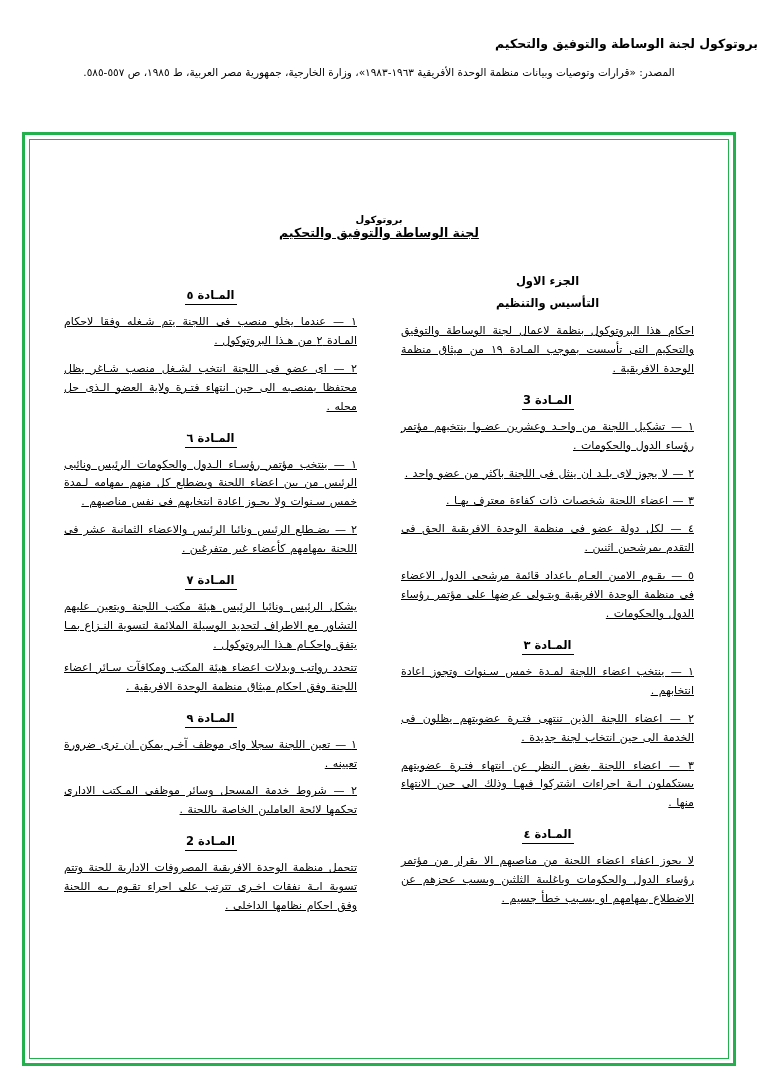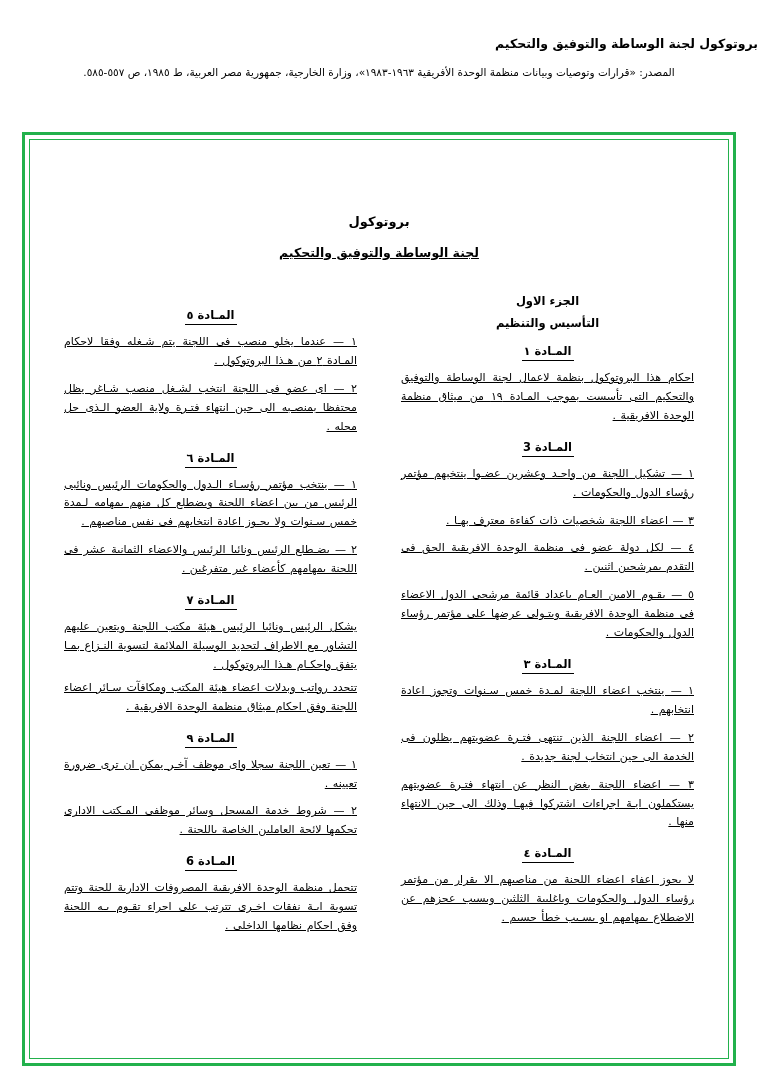--- a/index.html
+++ b/index.html
@@ -54,23 +54,23 @@
     box-sizing: border-box;
     padding: 28px 34px 16px 34px;
     overflow: hidden;
   }
   .head-block {
     text-align: center;
     margin-top: 46px;
     margin-bottom: 34px;
   }
   .head-line1 {
-    font-size: 13px;
-    font-weight: bold;
-    margin-bottom: 16px;
+    font-size: 10px;
+    font-weight: bold;
+    margin-bottom: 0;
   }
   .head-line2 {
     font-size: 12.5px;
     font-weight: bold;
     text-decoration: underline;
   }
   .columns {
     display: flex;
     flex-direction: row;
     gap: 44px;
@@ -135,27 +135,27 @@
         <div class="head-line2">لجنة الوساطة والتوفيق والتحكيم</div>
       </div>
 
       <div class="columns">
 
         <div class="col">
           <div class="sec-title">الجزء الاول</div>
           <div class="sec-sub">التأسيس والتنظيم</div>
 
           <div class="block">
-            <div class="art-head">المـادة ١</div>
             <p class="para">احكام هذا البروتوكول بنظمة لاعمال لجنة الوساطة والتوفيق والتحكيم التى تأسست بموجب المـادة ١٩ من ميثاق منظمة الوحدة الافريقية .</p>
           </div>
 
           <div class="block">
             <div class="art-head">المـادة 3</div>
             <p class="para">١ — تشكيل اللجنة من واحـد وعشرين عضـوا ينتخبهم مؤتمر رؤساء الدول والحكومات .</p>
+            <p class="para">٢ — لا يجوز لاى بلـد ان ينثل فى اللجنة باكثر من عضو واحد .</p>
             <p class="para">٣ — اعضاء اللجنة شخصيات ذات كفاءة معترف بهـا .</p>
             <p class="para">٤ — لكل دولة عضو فى منظمة الوحدة الافريقية الحق فى التقدم بمرشحين اثنين .</p>
             <p class="para">٥ — يقـوم الامين العـام باعداد قائمة مرشحى الدول الاعضاء فى منظمة الوحدة الافريقية ويتـولى عرضها على مؤتمر رؤساء الدول والحكومات .</p>
           </div>
 
           <div class="block">
             <div class="art-head">المـادة ٣</div>
             <p class="para">١ — ينتخب اعضاء اللجنة لمـدة خمس سـنوات وتجوز اعادة انتخابهم .</p>
             <p class="para">٢ — اعضاء اللجنة الذين تنتهى فتـرة عضويتهم يظلون فى الخدمة الى حين انتخاب لجنة جديدة .</p>
             <p class="para">٣ — اعضاء اللجنة بغض النظر عن انتهاء فتـرة عضويتهم يستكملون ايـة اجراءات اشتركوا فيهـا وذلك الى حين الانتهاء منها .</p>
@@ -189,21 +189,21 @@
             <p class="para">تتحدد رواتب وبدلات اعضاء هيئة المكتب ومكافآت سـائر اعضاء اللجنة وفق احكام ميثاق منظمة الوحدة الافريقية .</p>
           </div>
 
           <div class="block">
             <div class="art-head">المـادة ٩</div>
             <p class="para">١ — تعين اللجنة سجلا واى موظف آخـر يمكن ان ترى ضرورة تعيينه .</p>
             <p class="para">٢ — شروط خدمة المسجل وسائر موظفى المـكتب الادارى تحكمها لائحة العاملين الخاصة باللجنة .</p>
           </div>
 
           <div class="block">
-            <div class="art-head">المـادة 6</div>
+            <div class="art-head">المـادة 2</div>
             <p class="para">تتحمل منظمة الوحدة الافريقية المصروفات الادارية للجنة وتتم تسوية ايـة نفقات اخـرى تترتب على اجراء تقـوم بـه اللجنة وفق احكام نظامها الداخلى .</p>
           </div>
         </div>
 
       </div>
     </div>
   </div>
 
 </div>
 

